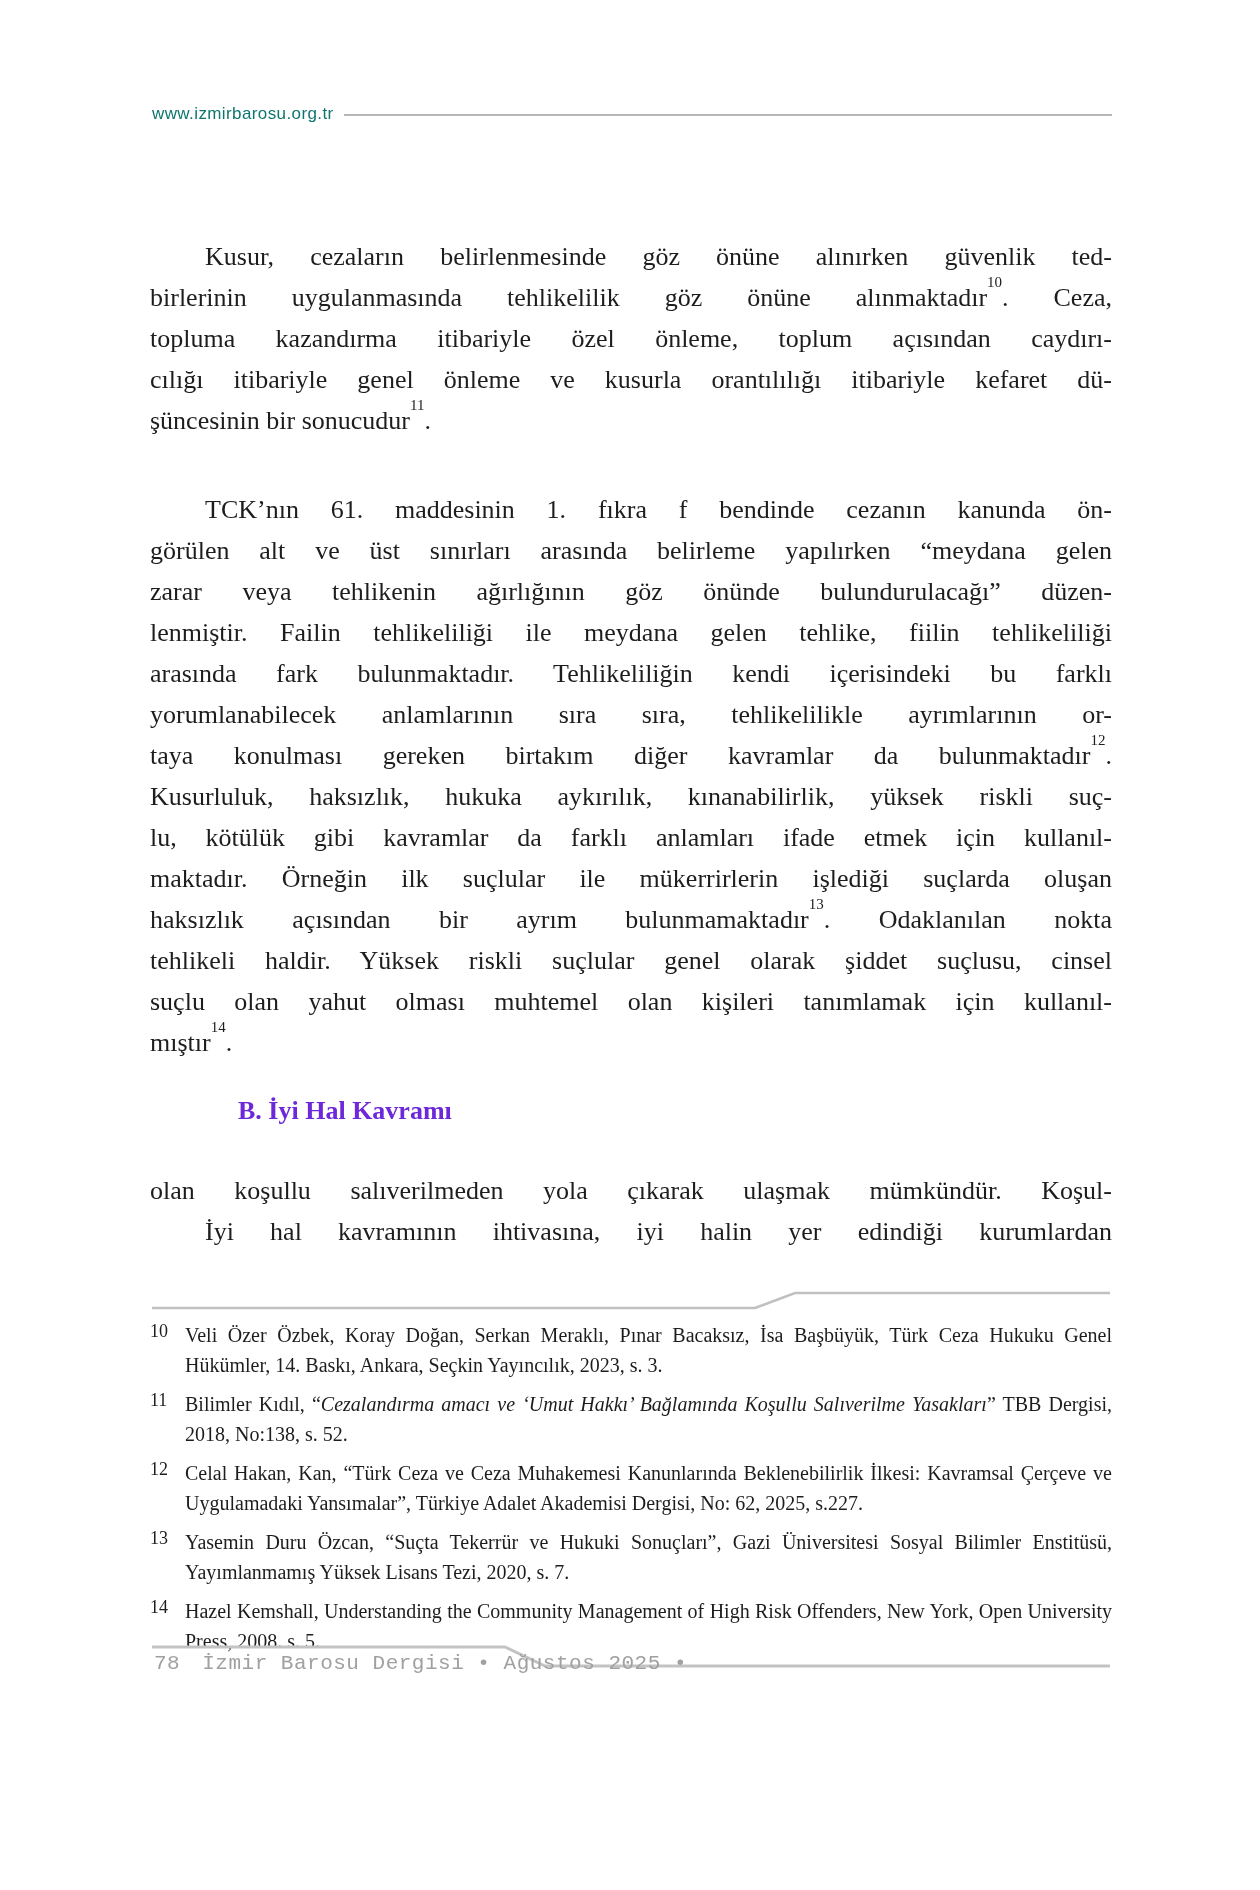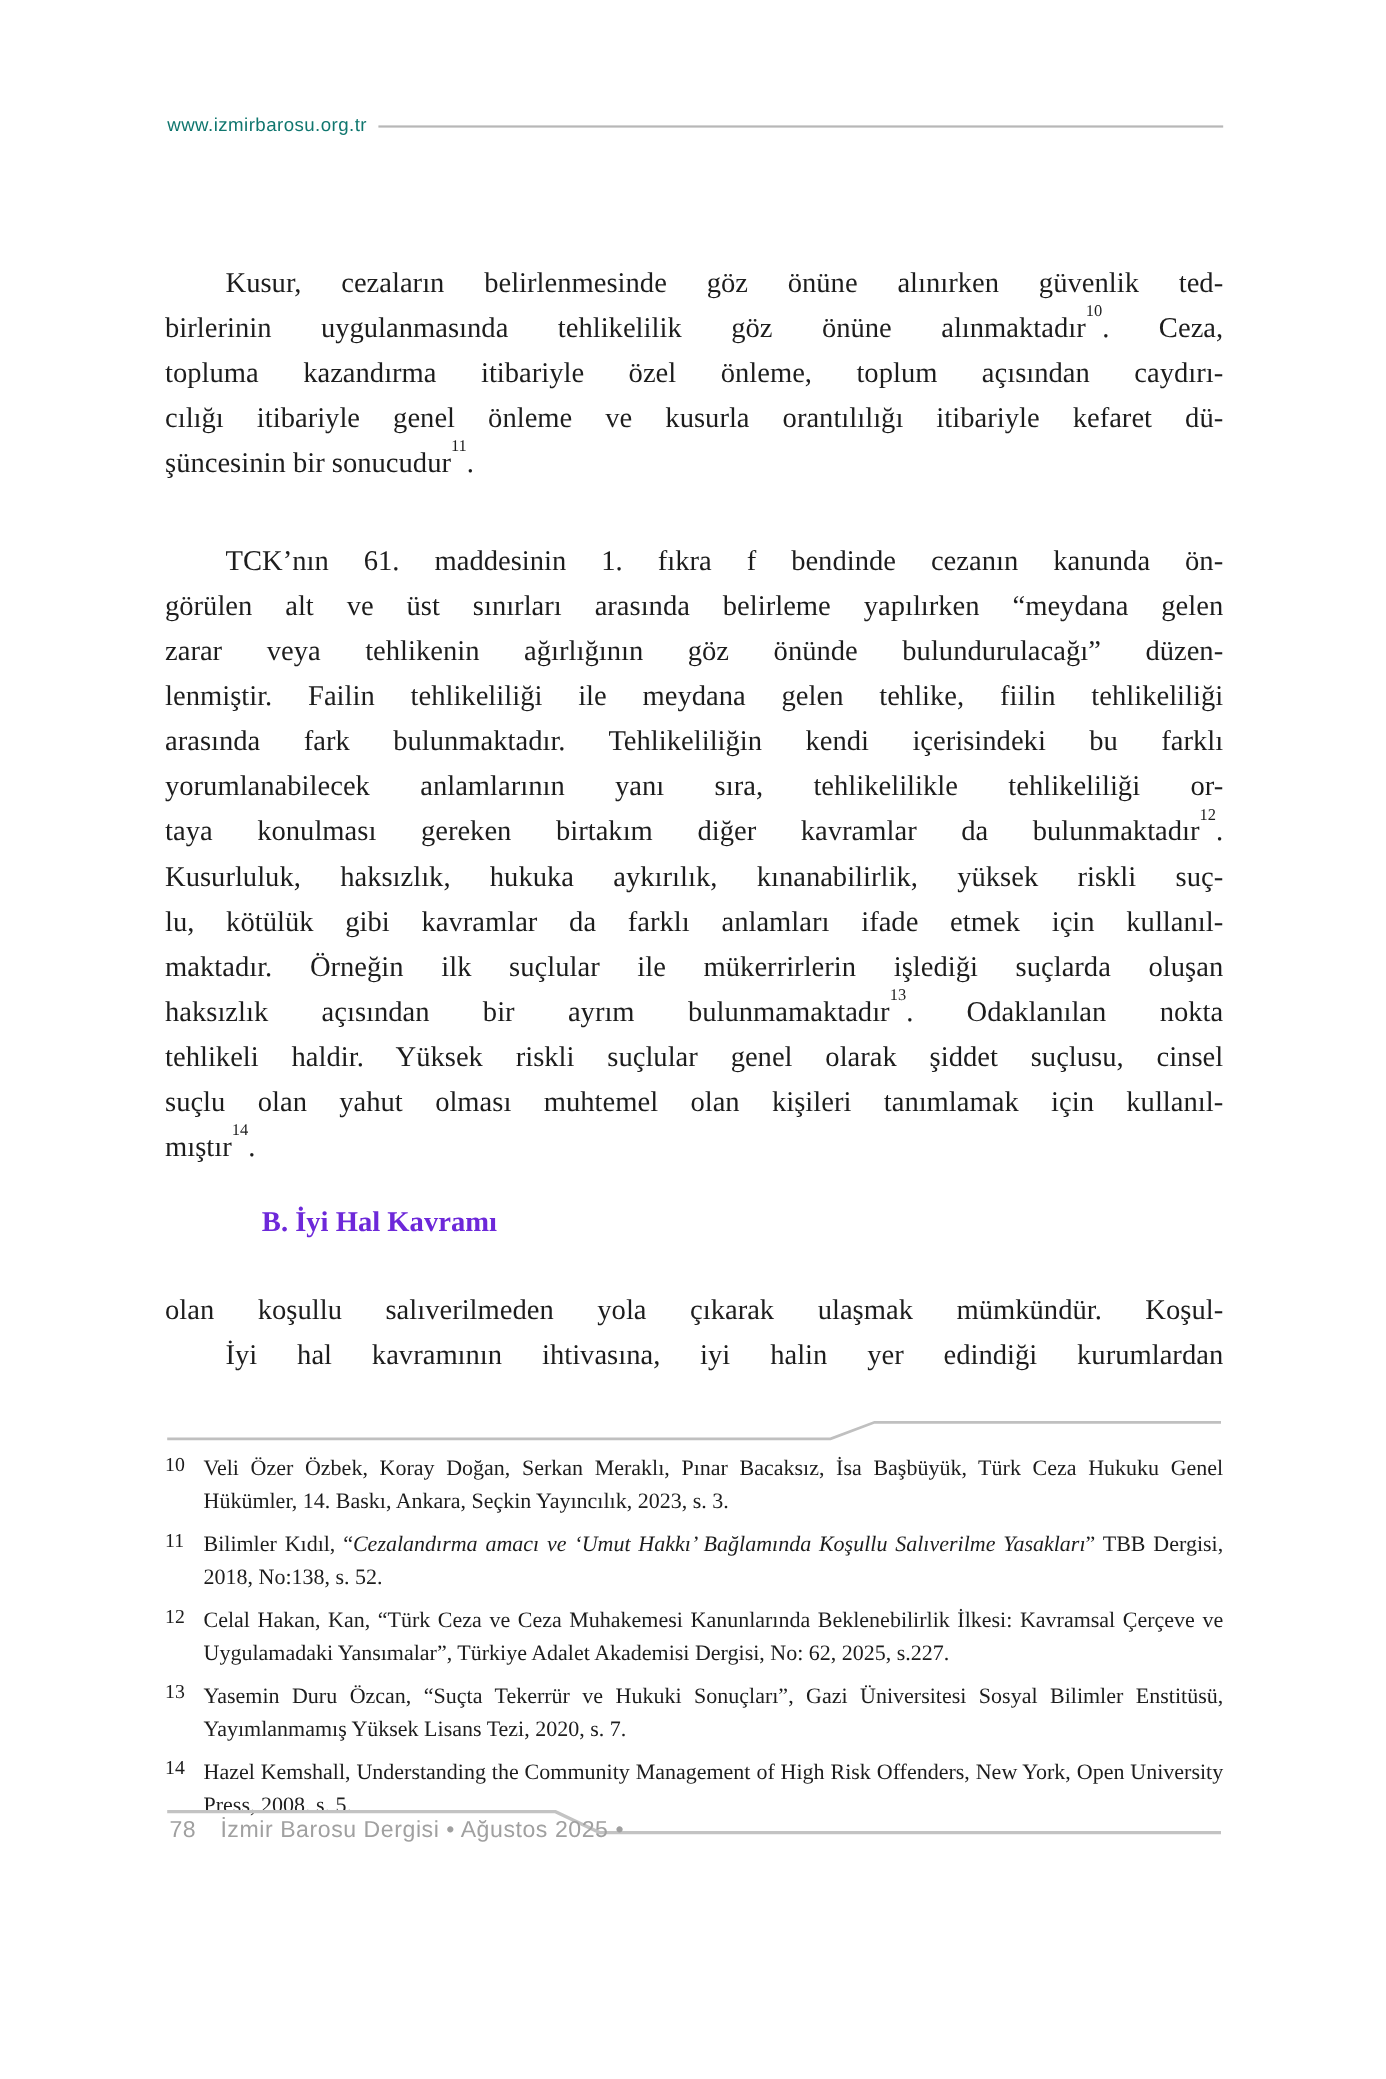--- a/index.html
+++ b/index.html
@@ -57,21 +57,21 @@
   .fn-num {
     position:absolute; left:0; top:-4px;
     font-size:18px;
   }
   .fn-italic { font-style:italic; }
 
   
   .footer {
     position:absolute; top:1652px; left:154px;
     display:flex; align-items:baseline; gap:22px;
-    font-family:Liberation Sans, sans-serif;
+    font-family:Liberation Mono, monospace;
     font-size:21px; letter-spacing:0.5px; color:#a0a0a0;
   }
 </style>
 </head>
 <body>
 
 <div class="page">
 
   <div class="hdr">
     <span>www.izmirbarosu.org.tr</span>
@@ -85,21 +85,21 @@
         <div class="line">topluma kazandırma itibariyle özel önleme, toplum açısından caydırı-</div>
         <div class="line">cılığı itibariyle genel önleme ve kusurla orantılılığı itibariyle kefaret dü-</div>
         <div class="line lastline">şüncesinin bir sonucudur<sup class="fnref">11</sup>.</div>
       </div>
     <div class="para p2">
         <div class="line indent">TCK’nın 61. maddesinin 1. fıkra f bendinde cezanın kanunda ön-</div>
         <div class="line">görülen alt ve üst sınırları arasında belirleme yapılırken “meydana gelen</div>
         <div class="line">zarar veya tehlikenin ağırlığının göz önünde bulundurulacağı” düzen-</div>
         <div class="line">lenmiştir. Failin tehlikeliliği ile meydana gelen tehlike, fiilin tehlikeliliği</div>
         <div class="line">arasında fark bulunmaktadır. Tehlikeliliğin kendi içerisindeki bu farklı</div>
-        <div class="line">yorumlanabilecek anlamlarının yanı sıra, tehlikelilikle tehlikeliliği or-</div>
+        <div class="line">yorumlanabilecek anlamlarının sıra sıra, tehlikelilikle ayrımlarının or-</div>
         <div class="line">taya konulması gereken birtakım diğer kavramlar da bulunmaktadır<sup class="fnref">12</sup>.</div>
         <div class="line">Kusurluluk, haksızlık, hukuka aykırılık, kınanabilirlik, yüksek riskli suç-</div>
         <div class="line">lu, kötülük gibi kavramlar da farklı anlamları ifade etmek için kullanıl-</div>
         <div class="line">maktadır. Örneğin ilk suçlular ile mükerrirlerin işlediği suçlarda oluşan</div>
         <div class="line">haksızlık açısından bir ayrım bulunmamaktadır<sup class="fnref">13</sup>. Odaklanılan nokta</div>
         <div class="line">tehlikeli haldir. Yüksek riskli suçlular genel olarak şiddet suçlusu, cinsel</div>
         <div class="line">suçlu olan yahut olması muhtemel olan kişileri tanımlamak için kullanıl-</div>
         <div class="line lastline">mıştır<sup class="fnref">14</sup>.</div>
       </div>
     <h2 class="heading">B. İyi Hal Kavramı</h2>

